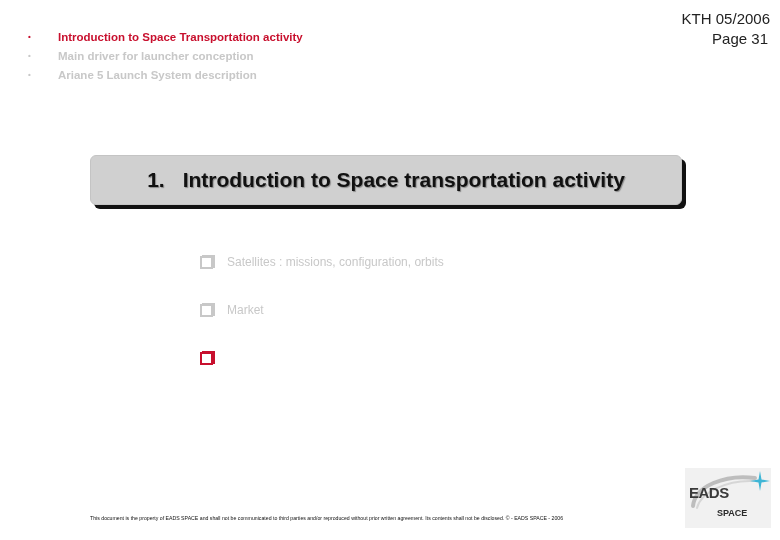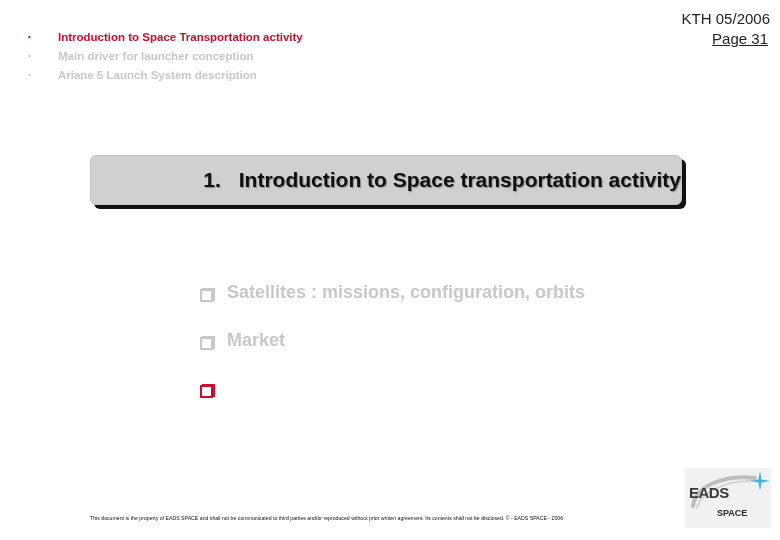--- a/index.html
+++ b/index.html
@@ -4,46 +4,46 @@
   <style>
     * { box-sizing: border-box; margin: 0; padding: 0; }
     html, body { width: 780px; height: 540px; background: #ffffff; overflow: hidden; }
     body { position: relative; font-family: "Liberation Sans", sans-serif; }
 
     .header-meta {
       position: absolute; right: 10px; top: 9px;
       text-align: right; font-size: 15px; color: #222; line-height: 20px;
       font-family: "Liberation Sans", sans-serif;
     }
-    .header-meta .page { margin-right: 2px; text-decoration: underline; }
+    .header-meta .page { margin-right: 2px; }
 
     .agenda { position: absolute; left: 28px; top: 27px; }
     .agenda-item { display: flex; align-items: center; height: 19px; font-size: 11.5px; font-weight: bold; }
     .agenda-item .bullet { width: 30px; font-size: 8px; }
     .agenda-item.active { color: #c8102e; }
     .agenda-item.inactive { color: #c8c8c8; }
 
     .title-box-wrap { position: absolute; left: 90px; top: 155px; width: 596px; height: 54px; }
     .title-shadow {
       position: absolute; left: 4px; top: 4px; width: 592px; height: 50px;
       background: #111; border-radius: 6px;
     }
     .title-box {
       position: absolute; left: 0; top: 0; width: 592px; height: 50px;
       background: #d0d0d0; border-radius: 6px; border: 1px solid #c4c4c4;
-      display: flex; align-items: center; justify-content: flex-end;
+      display: flex; align-items: center; justify-content: center;
     }
     .title-text {
       font-size: 21px; font-weight: bold; color: #111;
       text-shadow: 1px 1px 1px #8a8a8a;
     }
     .title-text .num { margin-right: 18px; }
 
     .topics { position: absolute; left: 200px; top: 255px; }
-    .topic { display: flex; align-items: flex-end; height: 48px; font-size: 18px; font-weight: bold; }
+    .topic { display: flex; align-items: flex-start; height: 48px; font-size: 12px; font-weight: normal; }
     .topic .box-icon {
       position: relative; width: 15px; height: 15px; margin-right: 12px;
     }
     .topic .box-icon .outer {
       position: absolute; left: 0; top: 1px; width: 13px; height: 13px;
       border: 2px solid currentColor; background: transparent;
     }
     .topic .box-icon .edge-r { position: absolute; left: 13px; top: 0; width: 2px; height: 13px; background: currentColor; }
     .topic .box-icon .edge-t { position: absolute; left: 2px; top: 0; width: 13px; height: 2px; background: currentColor; }
     .topic.inactive { color: #c8c8c8; }

